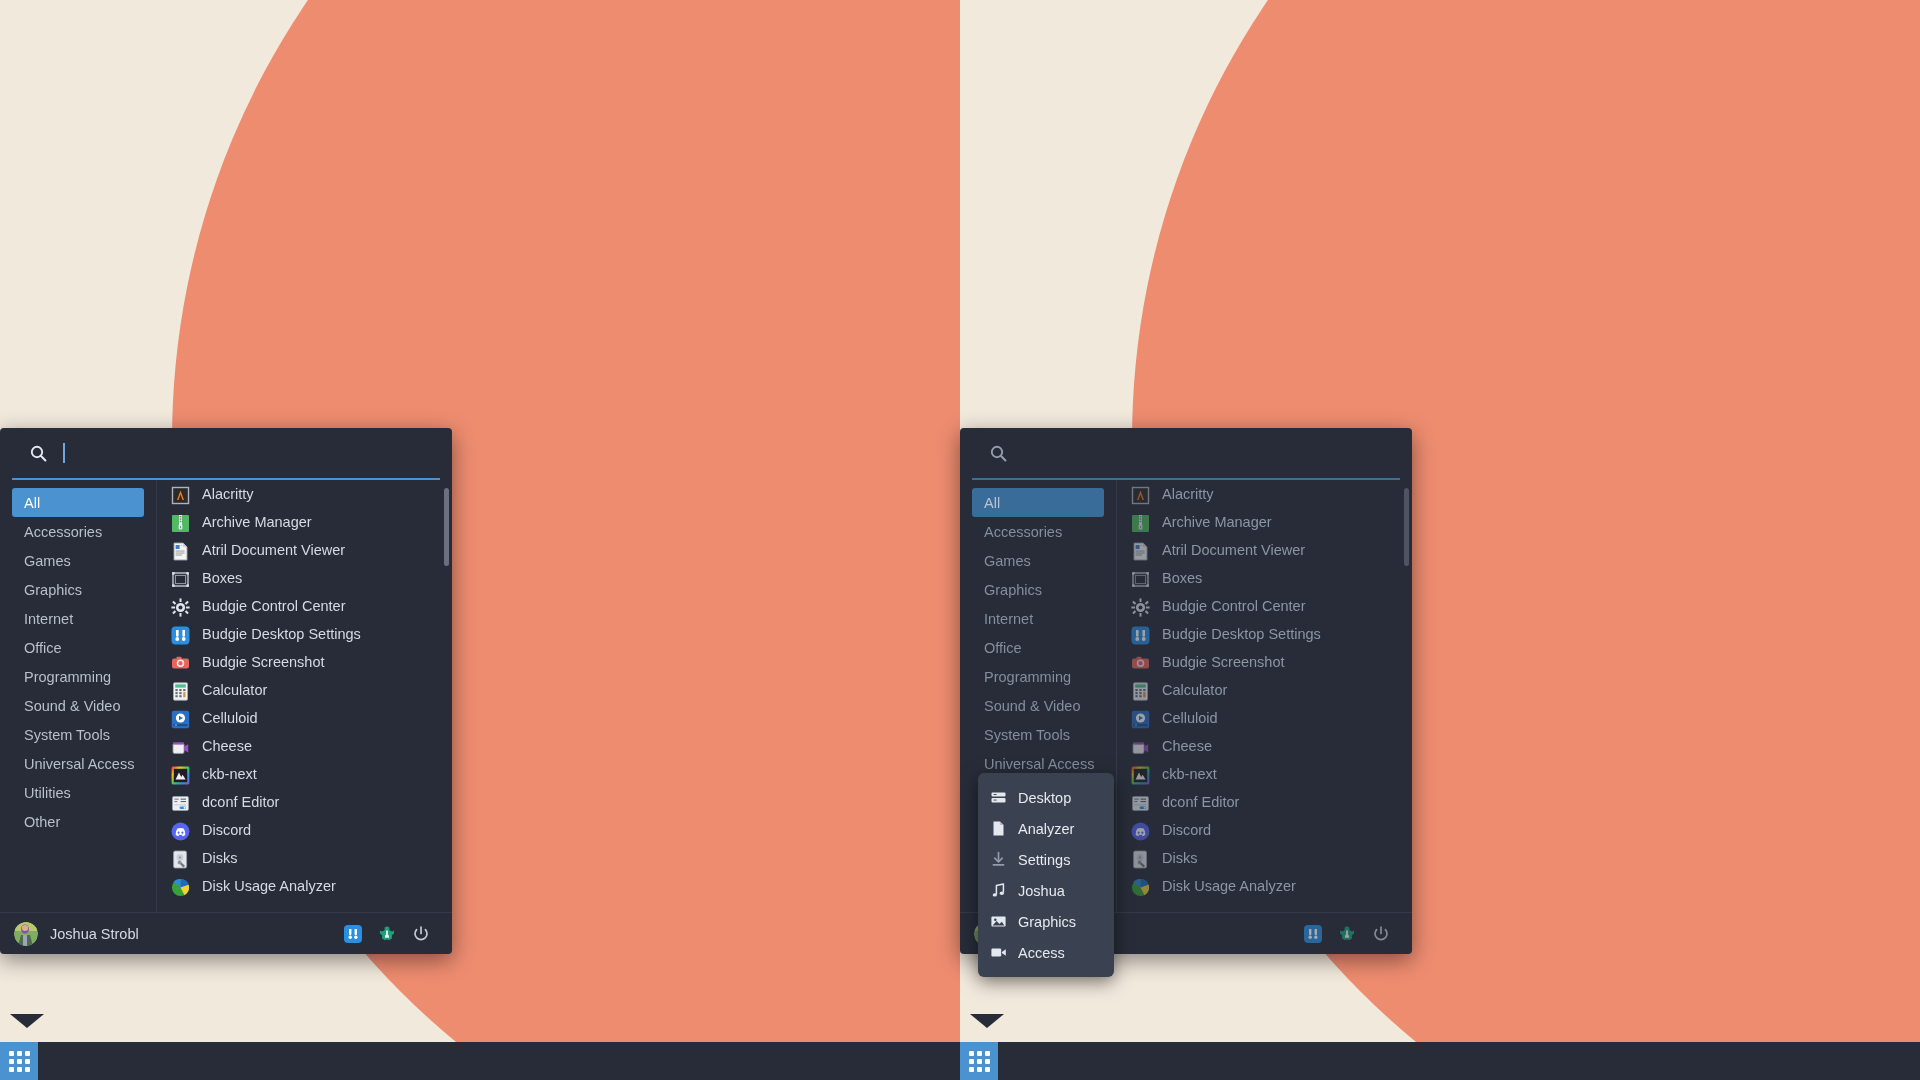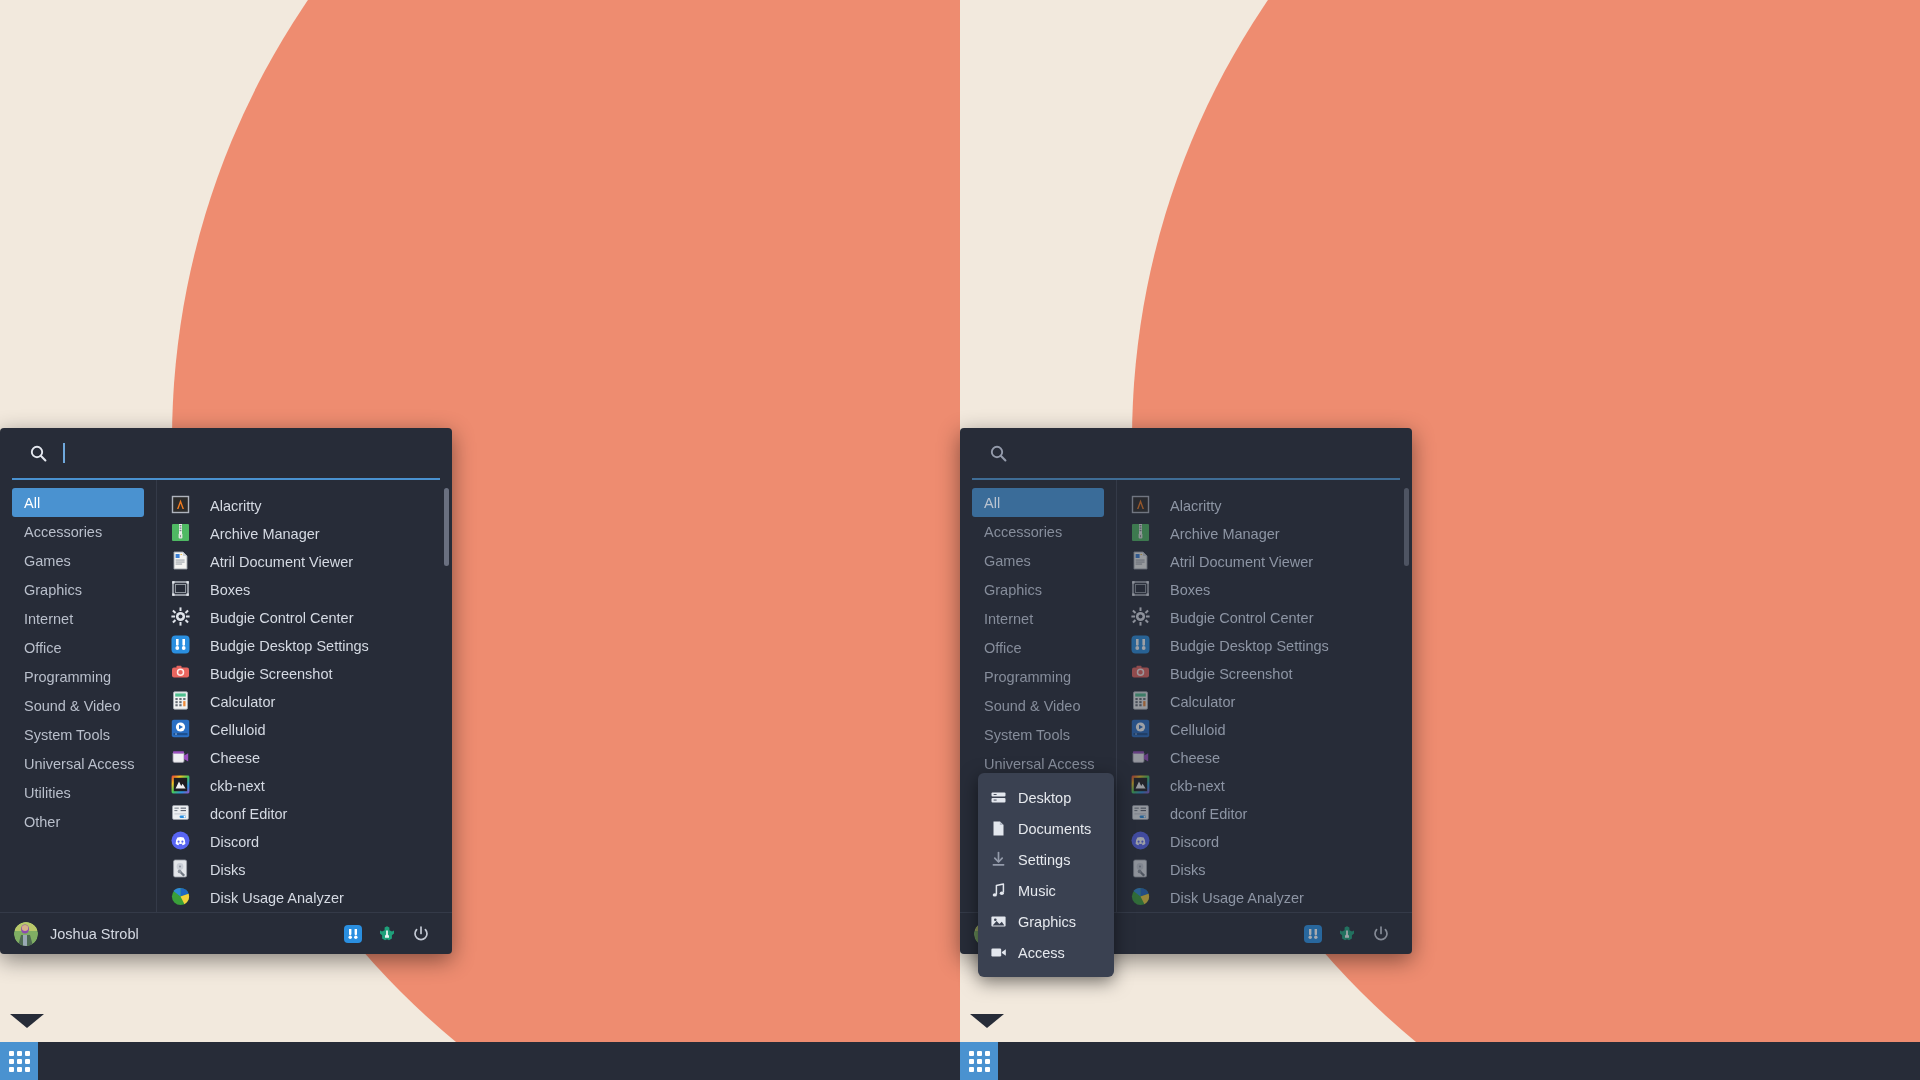--- a/index.html
+++ b/index.html
@@ -164,24 +164,24 @@
     flex: 1 1 auto;
     border-left: 1px solid #343a48;
     position: relative;
     overflow: hidden;
   }
   .apps {
     padding: 6px 0 0 0;
   }
   .app {
     display: flex;
-    align-items: flex-end;
+    align-items: flex-start;
     height: 28px;
     padding: 0 12px 0 14px;
-    gap: 20px;
+    gap: 12px;
   }
   .app-label {
     font-size: 14.5px;
     color: #d5dae3;
     white-space: nowrap;
   }
   .menu-right .app-label { color: #8d95a4; }
 
   .app-icon {
     flex: 0 0 auto;
@@ -860,37 +860,37 @@
             <rect x="3.6" y="5.1" width="3" height="0.9" fill="#3a4151"></rect>
             <rect x="3.6" y="10.6" width="3" height="0.9" fill="#3a4151"></rect>
           </svg></span>
         <span class="place-label">Desktop</span>
       </div>
       <div class="place">
         <span class="place-icon"><svg width="17" height="17" viewBox="0 0 17 17">
             <path d="M3.5 1.5 h6.4 l3.6 3.6 v10.4 h-10 Z" fill="#e3e7ee"></path>
             <path d="M9.9 1.5 v3.6 h3.6 Z" fill="#b3bac6"></path>
           </svg></span>
-        <span class="place-label">Documents</span>
+        <span class="place-label">Analyzer</span>
       </div>
       <div class="place">
         <span class="place-icon"><svg width="17" height="17" viewBox="0 0 17 17">
             <line x1="8.5" y1="1.6" x2="8.5" y2="10" stroke="#949bab" stroke-width="1.7" stroke-linecap="round"></line>
             <path d="M4.8 7.2 L8.5 11 L12.2 7.2" fill="none" stroke="#949bab" stroke-width="1.7" stroke-linecap="round" stroke-linejoin="round"></path>
             <rect x="2.6" y="13" width="11.8" height="1.7" rx="0.7" fill="#949bab"></rect>
           </svg></span>
         <span class="place-label">Settings</span>
       </div>
       <div class="place">
         <span class="place-icon"><svg width="17" height="17" viewBox="0 0 17 17">
             <path d="M6.4 12.6 V3.6 l7 -1.6 v8.6" fill="none" stroke="#e3e7ee" stroke-width="1.5" stroke-linejoin="round"></path>
             <ellipse cx="4.8" cy="12.9" rx="2.1" ry="1.7" fill="#e3e7ee"></ellipse>
             <ellipse cx="11.8" cy="11.3" rx="2.1" ry="1.7" fill="#e3e7ee"></ellipse>
           </svg></span>
-        <span class="place-label">Music</span>
+        <span class="place-label">Joshua</span>
       </div>
       <div class="place">
         <span class="place-icon"><svg width="17" height="17" viewBox="0 0 17 17">
             <rect x="1.4" y="3.4" width="14.2" height="10.2" rx="1" fill="#e3e7ee"></rect>
             <circle cx="5.3" cy="6.8" r="1.3" fill="#3a4151"></circle>
             <path d="M2.6 12.4 L6.6 8 L9.4 11 L11.8 8.8 L14.4 12.4 Z" fill="#3a4151"></path>
           </svg></span>
         <span class="place-label">Graphics</span>
       </div>
       <div class="place">

